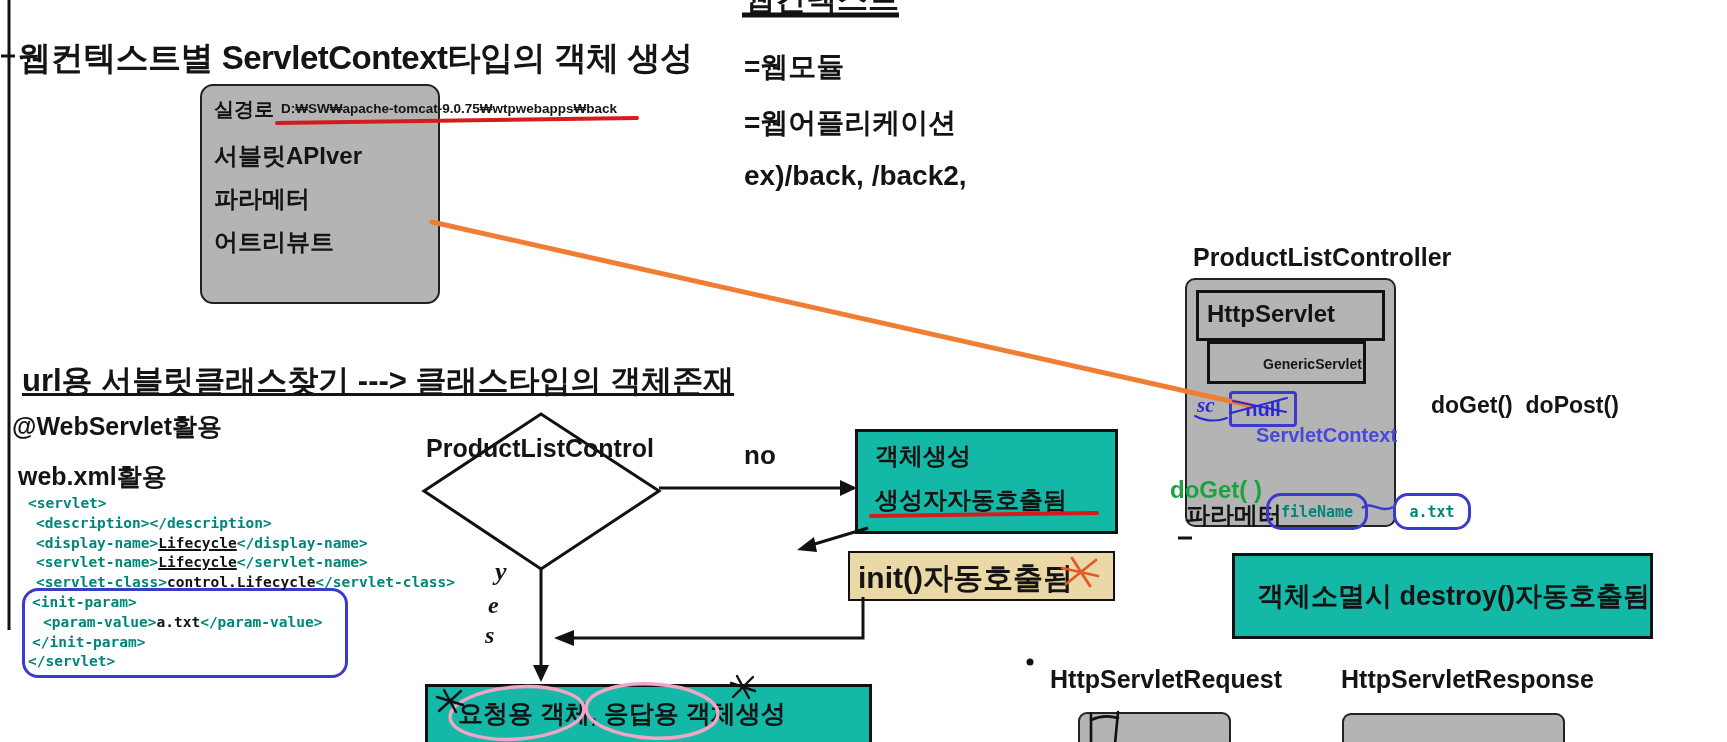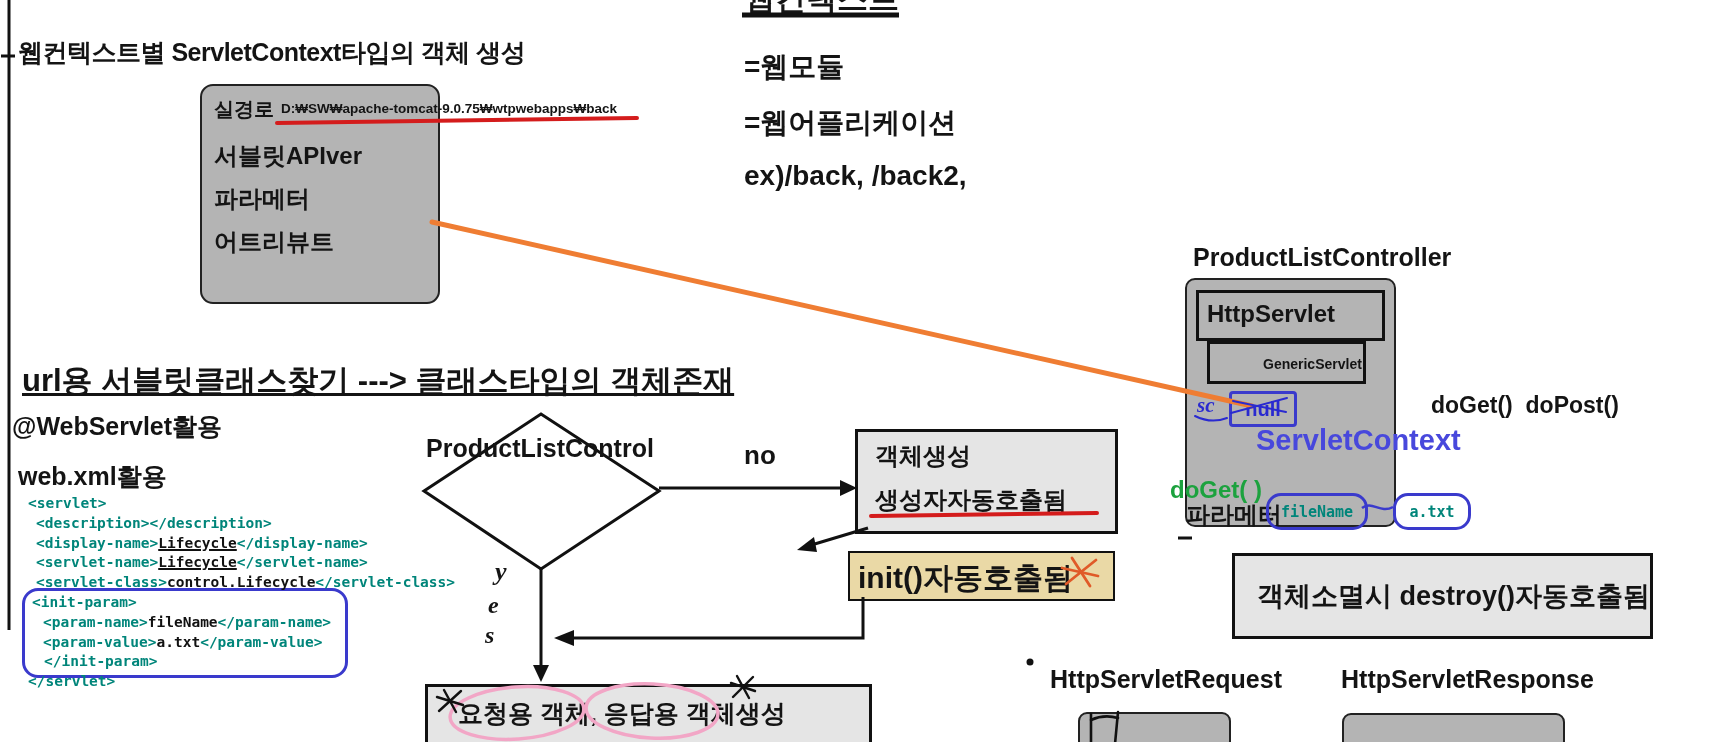--- a/index.html
+++ b/index.html
@@ -5,44 +5,44 @@
   html,body{margin:0;padding:0;background:#fff;}
   #canvas{position:relative;width:1727px;height:742px;overflow:hidden;background:#ffffff;
           font-family:"Liberation Sans", sans-serif;color:#141414;}
   .abs{position:absolute;}
   .b{font-weight:bold;}
   .nw{white-space:nowrap;}
   .pre{white-space:pre;}
   .z1{z-index:1;}.z2{z-index:2;}.z4{z-index:4;}
   .graybox{background:#b4b4b4;border:2.5px solid #222;border-radius:13px;}
   .frame{border:3.5px solid #111;background:transparent;}
-  .whitebox{background:#e5e5e5;border:3.5px solid #111;}
+  .whitebox{background:#14b8a6;border:3.5px solid #111;}
   .code{font-family:"DejaVu Sans Mono", monospace;font-weight:bold;font-size:14.5px;
         line-height:19.8px;color:#00857a;z-index:2;}
   .cl{white-space:pre;}
-  .in4{margin-left:4px;}.in8{margin-left:8px;}.in11{margin-left:16px;}.in15{margin-left:15px;}
+  .in4{margin-left:4px;}.in8{margin-left:8px;}.in11{margin-left:4px;}.in15{margin-left:15px;}
   .kw{color:#111;}
   .u{text-decoration:underline;text-decoration-thickness:2px;}
   .blue{color:#2a2ad0;}
   .chip{border:3px solid #3a3acc;border-radius:15px;display:flex;align-items:center;justify-content:center;
         font-family:"DejaVu Sans Mono", monospace;font-weight:bold;font-size:15px;color:#00857a;background:#fff0;}
   .hand{font-family:"Liberation Serif", serif;font-style:italic;font-weight:bold;}
   svg.overlay{position:absolute;left:0;top:0;z-index:3;pointer-events:none;}
 </style>
 </head>
 <body>
 
 <div id="canvas">
 
   <div class="abs b z2 nw" style="left:744px;top:-22px;font-size:31px;">웹컨텍스트</div>
   <div class="abs b z2 nw" style="left:744px;top:48px;font-size:28px;">=웹모듈</div>
   <div class="abs b z2 nw" style="left:744px;top:104px;font-size:28px;">=웹어플리케이션</div>
   <div class="abs b z2 nw" style="left:744px;top:160px;font-size:28px;">ex)/back, /back2,</div>
 
-  <div class="abs b z2 nw" style="left:18px;top:36px;font-size:25px;letter-spacing:-0.5px;">웹컨텍스트별 ServletContext타입의 객체 생성</div>
+  <div class="abs b z2 nw" style="left:18px;top:36px;font-size:33px;letter-spacing:-0.5px;">웹컨텍스트별 ServletContext타입의 객체 생성</div>
 
   <div class="abs graybox z1" style="left:200px;top:84px;width:236px;height:216px;"></div>
   <div class="abs b z2 nw" style="left:214px;top:96px;font-size:20px;">실경로</div>
   <div class="abs b z2 nw" style="left:281px;top:101px;font-size:13.5px;">D:₩SW₩apache-tomcat-9.0.75₩wtpwebapps₩back</div>
   <div class="abs b z2 nw" style="left:214px;top:140px;font-size:24px;">서블릿APIver</div>
   <div class="abs b z2 nw" style="left:214px;top:183px;font-size:24px;">파라메터</div>
   <div class="abs b z2 nw" style="left:214px;top:226px;font-size:24px;">어트리뷰트</div>
 
   <div class="abs b z2 nw" style="left:22px;top:360px;font-size:31px;text-decoration:underline;">url용 서블릿클래스찾기 ---&gt; 클래스타입의 객체존재</div>
   <div class="abs b z2 nw" style="left:12px;top:410px;font-size:25px;">@WebServlet활용</div>
@@ -50,21 +50,20 @@
 
   <div class="abs z1" style="left:22px;top:588px;width:320px;height:84px;border:3px solid #3a3acc;border-radius:16px;"></div>
 
   <div class="abs code" style="left:28px;top:494px;">
     <div class="cl"><span>&lt;servlet&gt;</span></div>
     <div class="cl in8"><span>&lt;description&gt;&lt;/description&gt;</span></div>
     <div class="cl in8"><span>&lt;display-name&gt;</span><span class="kw u">Lifecycle</span><span>&lt;/display-name&gt;</span></div>
     <div class="cl in8"><span>&lt;servlet-name&gt;</span><span class="kw u">Lifecycle</span><span>&lt;/servlet-name&gt;</span></div>
     <div class="cl in8"><span>&lt;servlet-class&gt;</span><span class="kw">control.Lifecycle</span><span>&lt;/servlet-class&gt;</span></div>
     <div class="cl in4"><span>&lt;init-param&gt;</span></div>
-    <div class="cl in15"><span>&lt;param-name&gt;</span><span class="kw">fileName</span><span>&lt;/param-name&gt;</span></div>
     <div class="cl in15"><span>&lt;param-value&gt;</span><span class="kw">a.txt</span><span>&lt;/param-value&gt;</span></div>
     <div class="cl in11"><span>&lt;/init-param&gt;</span></div>
     <div class="cl"><span>&lt;/servlet&gt;</span></div>
   </div>
 
   <div class="abs b z4" style="left:408px;top:430px;width:264px;text-align:center;font-size:25px;line-height:37px;">
     <div class="nw">ProductListControl</div>
   </div>
   <div class="abs b z2 nw" style="left:744px;top:440px;font-size:26px;">no</div>
 
@@ -91,21 +90,21 @@
   <div class="abs frame z2" style="left:1196px;top:290px;width:183px;height:45px;">
     <span class="b nw" style="position:absolute;left:8px;top:7px;font-size:24px;">HttpServlet</span>
   </div>
   <div class="abs frame z2" style="left:1207px;top:341px;width:153px;height:37px;">
     <span class="b nw" style="position:absolute;left:5px;top:12px;font-size:14px;margin-left:48px;">GenericServlet</span>
   </div>
   <span class="abs b blue z2 nw hand" style="left:1197px;top:393px;font-size:21px;">sc</span>
   <div class="abs z2" style="left:1229px;top:391px;width:62px;height:30px;border:3px solid #3a3acc;border-radius:4px;display:flex;align-items:center;justify-content:center;">
     <span class="b blue" style="font-size:20px;">null</span>
   </div>
-  <div class="abs b z2 nw" style="left:1256px;top:424px;font-size:29px;color:#4848dc;">ServletContext</div>
+  <div class="abs b z2 nw" style="left:1256px;top:424px;font-size:20px;color:#4848dc;">ServletContext</div>
   <div class="abs b z2 nw" style="left:1170px;top:476px;font-size:24px;color:#1ca23e;">doGet( )</div>
   <div class="abs b z2 nw" style="left:1186px;top:499px;font-size:24px;">파라메터</div>
   <div class="abs chip z2" style="left:1266px;top:493px;width:96px;height:31px;">
     <span>fileName</span>
   </div>
   <div class="abs chip z2" style="left:1393px;top:493px;width:72px;height:31px;">
     <span>a.txt</span>
   </div>
   <div class="abs b z2 nw pre" style="left:1431px;top:392px;font-size:23px;">doGet()  doPost()</div>
 

